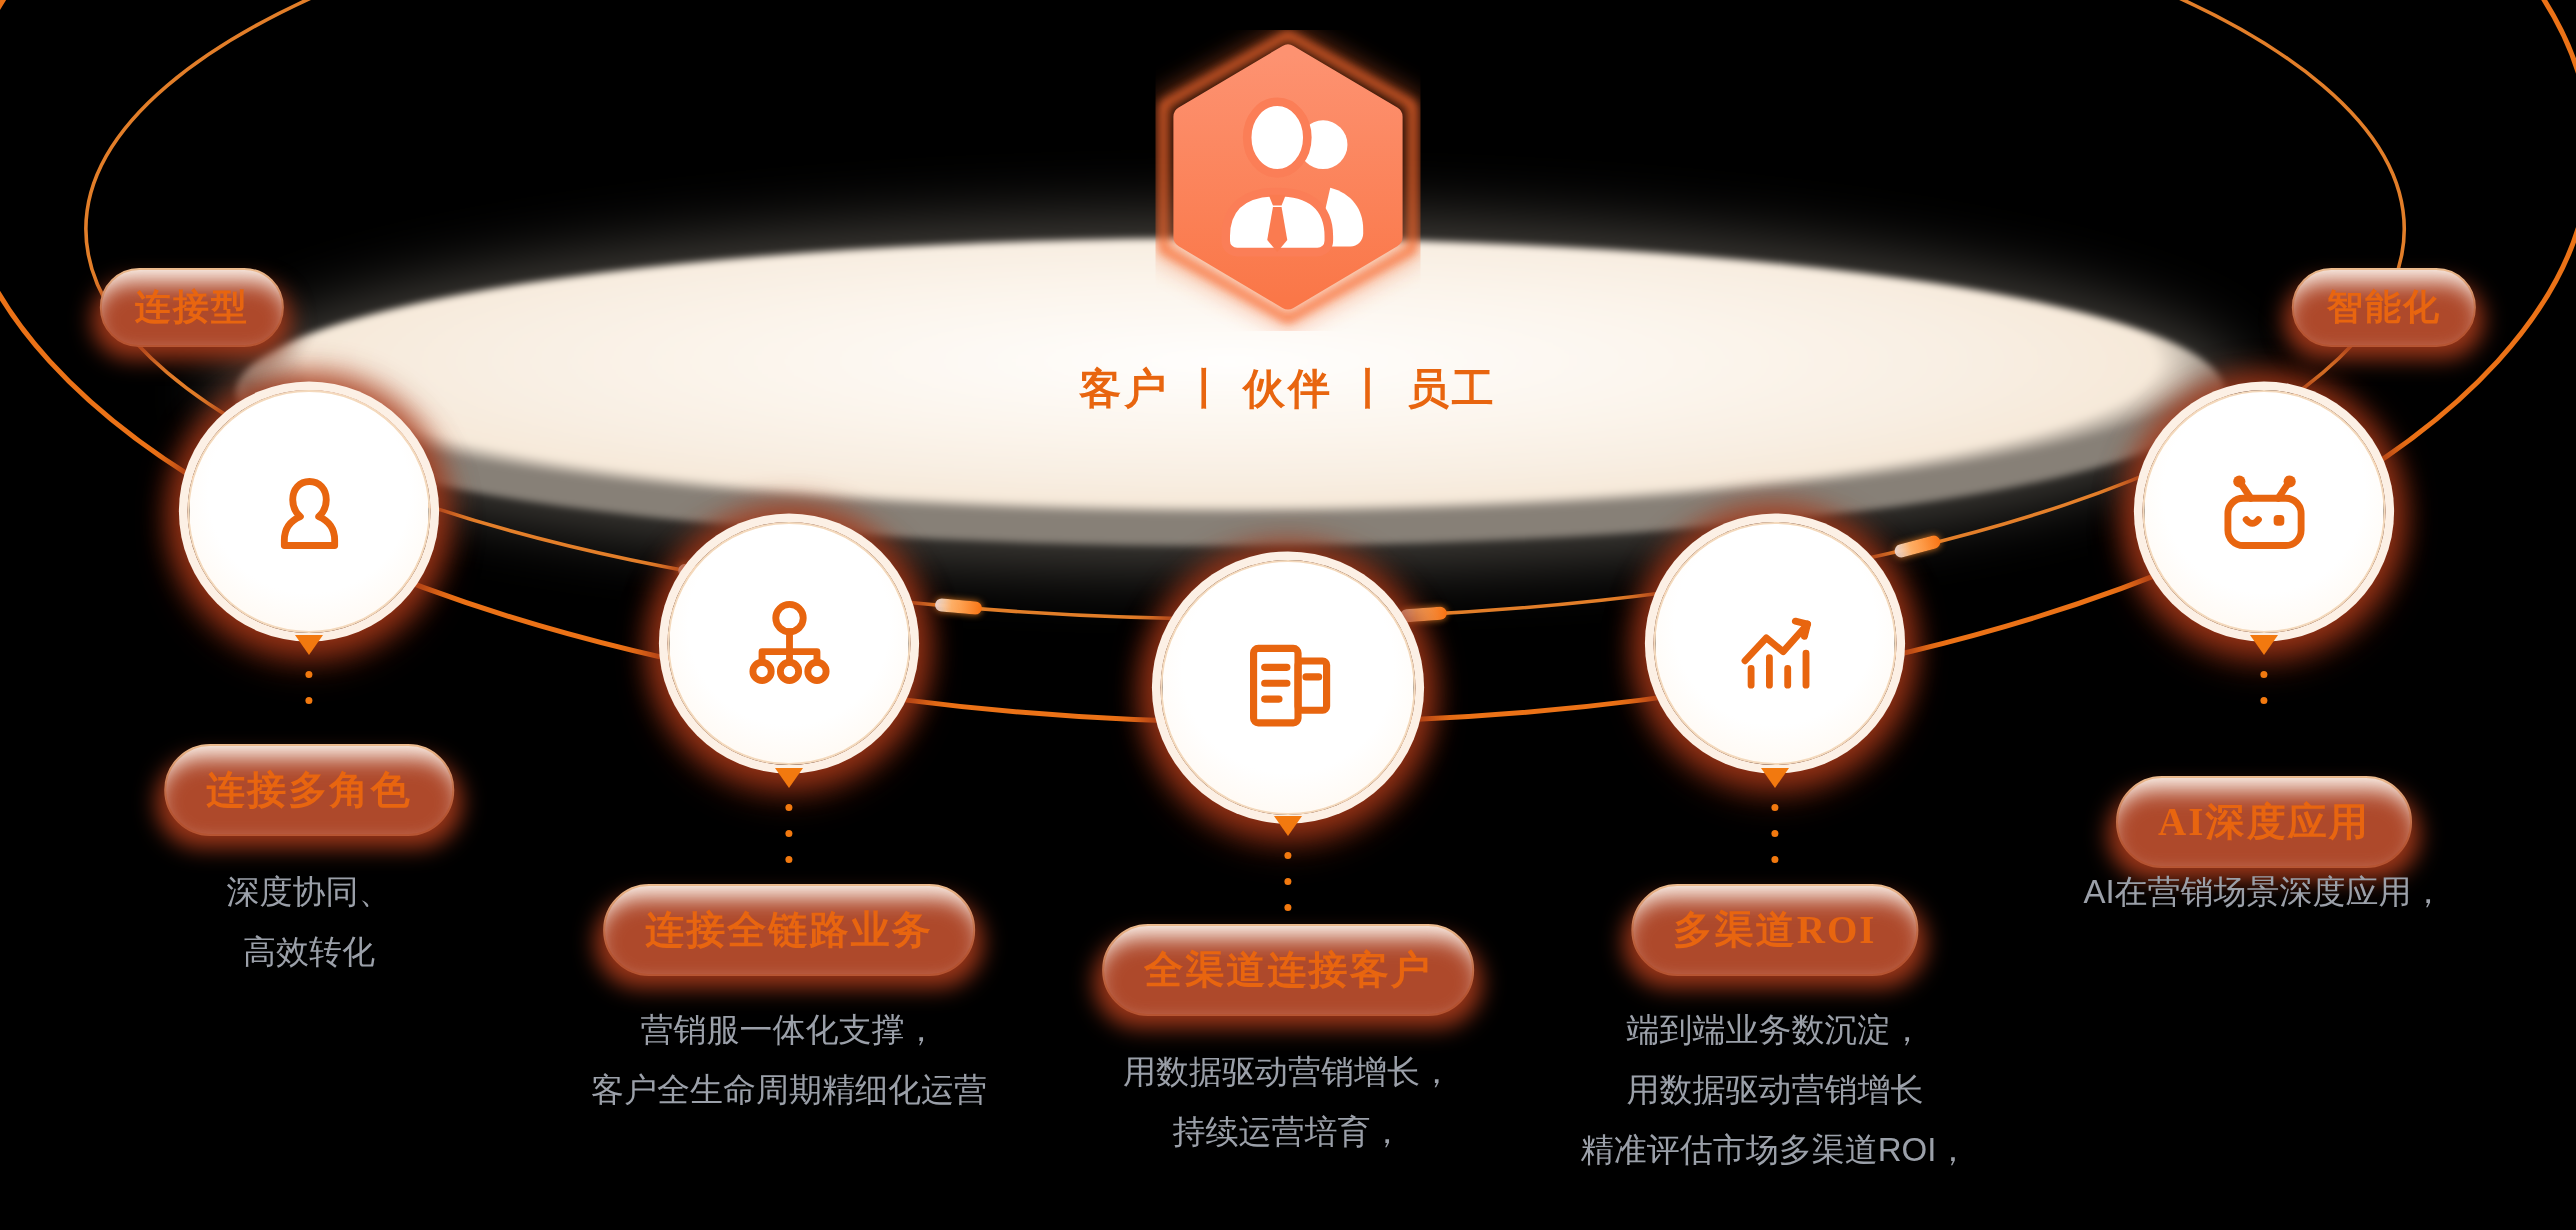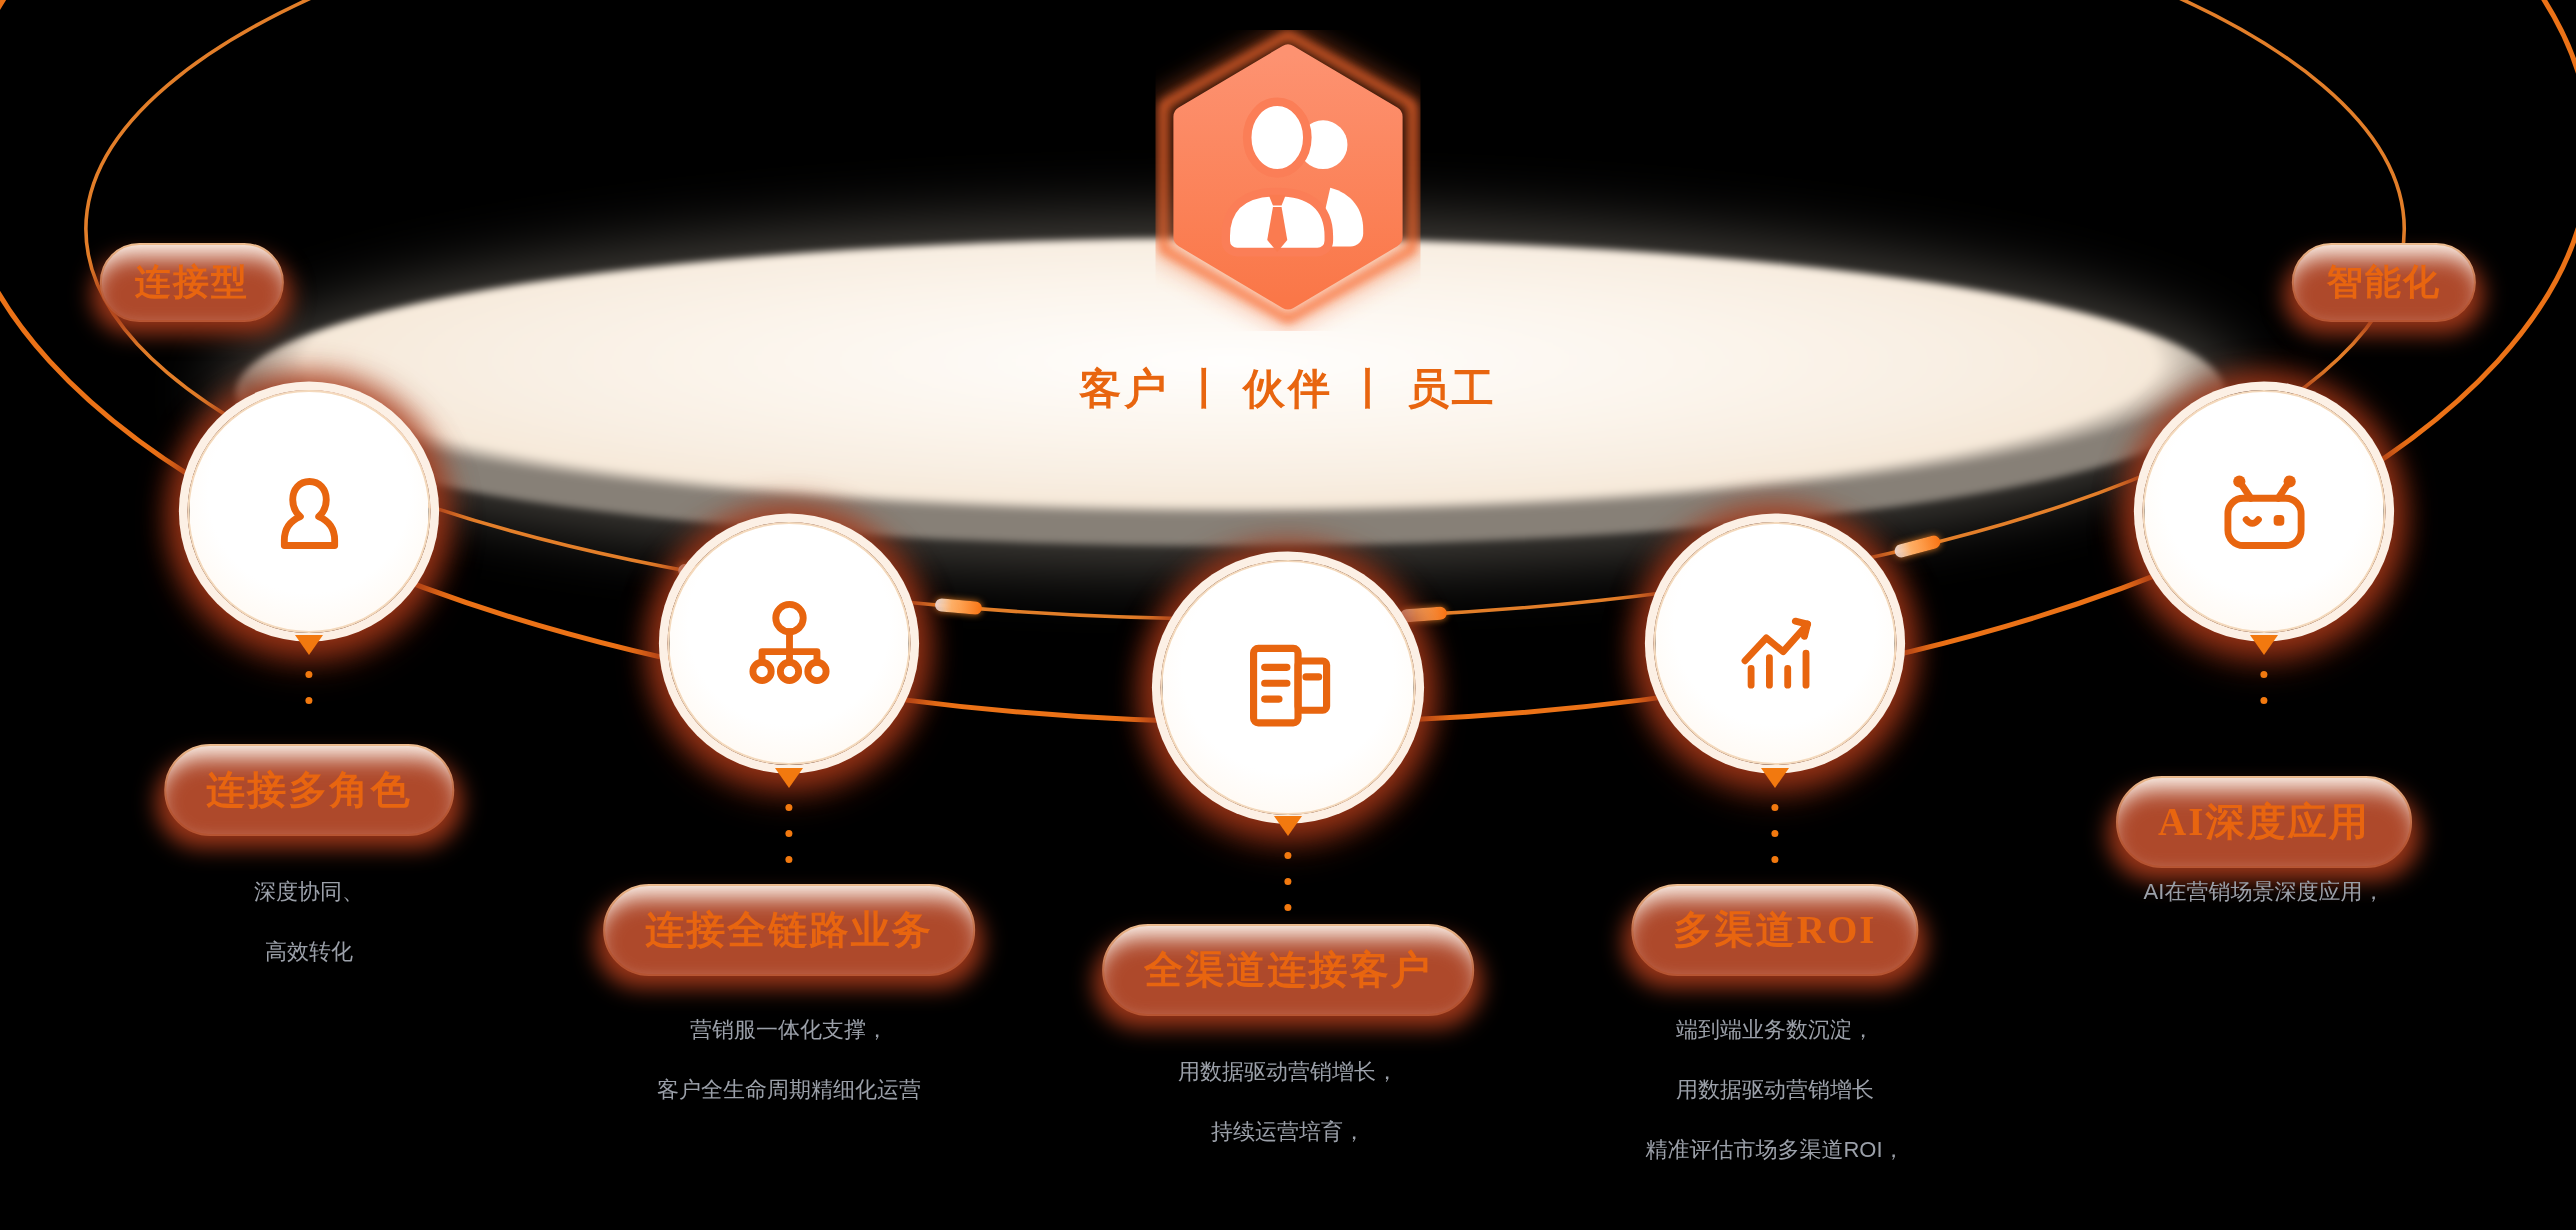--- a/index.html
+++ b/index.html
@@ -40,39 +40,39 @@
   .center-title{position:absolute;left:1288px;top:361px;transform:translateX(-50%);
     color:var(--accent);font-size:42px;font-weight:700;letter-spacing:2.9px;white-space:nowrap;z-index:6;}
 
   
   .pill{position:absolute;transform:translateX(-50%);white-space:nowrap;
     background:var(--pill-bg);border:2.9px solid var(--pill-border);border-radius:715px;
     color:var(--accent);font-weight:700;z-index:6;}
   .pill::before{content:"";position:absolute;left:-10px;right:-10px;top:11.4px;bottom:-14.3px;
     background:rgba(167,58,26,.92);border-radius:715px;filter:blur(11.4px);z-index:-1;}
   .pill .inner{position:relative;}
-  .badge{font-size:36px;padding:13px 33px;letter-spacing:2.1px;}
+  .badge{font-size:36px;padding:13px 33px;letter-spacing:2.1px;margin-top:25px;}
   .badge-left{left:192px;top:243px;}
   .badge-right{left:2384px;top:243px;}
   .node-pill{font-size:39px;padding:17px 40px;letter-spacing:2.1px;font-family:Liberation Serif, serif;}
 
   
   .node{position:absolute;top:0;z-index:5;}
   .n1{left:309px;}  .n2{left:789px;}  .n3{left:1288px;}  .n4{left:1775px;}  .n5{left:2264px;}
   .node>*{position:absolute;left:0;transform:translateX(-50%);}
   .circle{width:243px;height:243px;border-radius:50%;
     background:radial-gradient(circle at 50% 42%, #FFFFFF 55%, #FFF9F2 80%, #FBEADB 100%);
     border:2.9px solid var(--circle-ring);
     box-shadow:0 0 0 8.6px var(--circle-halo), 0 0 29px 18.6px rgba(165,55,24,.85), 0 17px 36px 13px rgba(165,55,24,.55);}
   .n3 .circle{width:255px;height:255px;}
   .circle svg{position:absolute;left:50%;top:50%;transform:translate(-50%,-50%);}
   .tri{width:0;height:0;border-left:14.3px solid transparent;border-right:14.3px solid transparent;
     border-top:20px solid var(--accent-bright);}
   .dots i{display:block;width:7.2px;height:7.2px;border-radius:50%;background:var(--accent-bright);margin:0 auto 18.6px auto;}
-  .desc{text-align:center;white-space:nowrap;color:var(--gray);font-size:22px;line-height:60px;z-index:6;}
+  .desc{text-align:center;white-space:nowrap;color:var(--gray);font-size:33px;line-height:60px;z-index:6;}
 
   .n1 .circle{top:390px;} .n1 .tri{top:635px;} .n1 .dots{top:671px;} .n1 .node-pill{top:744px;} .n1 .desc{top:862px;}
   .n2 .circle{top:522px;} .n2 .tri{top:768px;} .n2 .dots{top:804px;} .n2 .node-pill{top:884px;} .n2 .desc{top:1000px;}
   .n3 .circle{top:560px;} .n3 .tri{top:816px;} .n3 .dots{top:852px;} .n3 .node-pill{top:924px;} .n3 .desc{top:1042px;}
   .n4 .circle{top:522px;} .n4 .tri{top:768px;} .n4 .dots{top:804px;} .n4 .node-pill{top:884px;} .n4 .desc{top:1000px;}
   .n5 .circle{top:390px;} .n5 .tri{top:635px;} .n5 .dots{top:671px;} .n5 .node-pill{top:776px;} .n5 .desc{top:862px;}
 
   .icon-stroke{stroke:var(--accent);stroke-width:9;fill:none;stroke-linecap:round;stroke-linejoin:round;}
   .icon-fill{fill:var(--accent);}
 </style>

